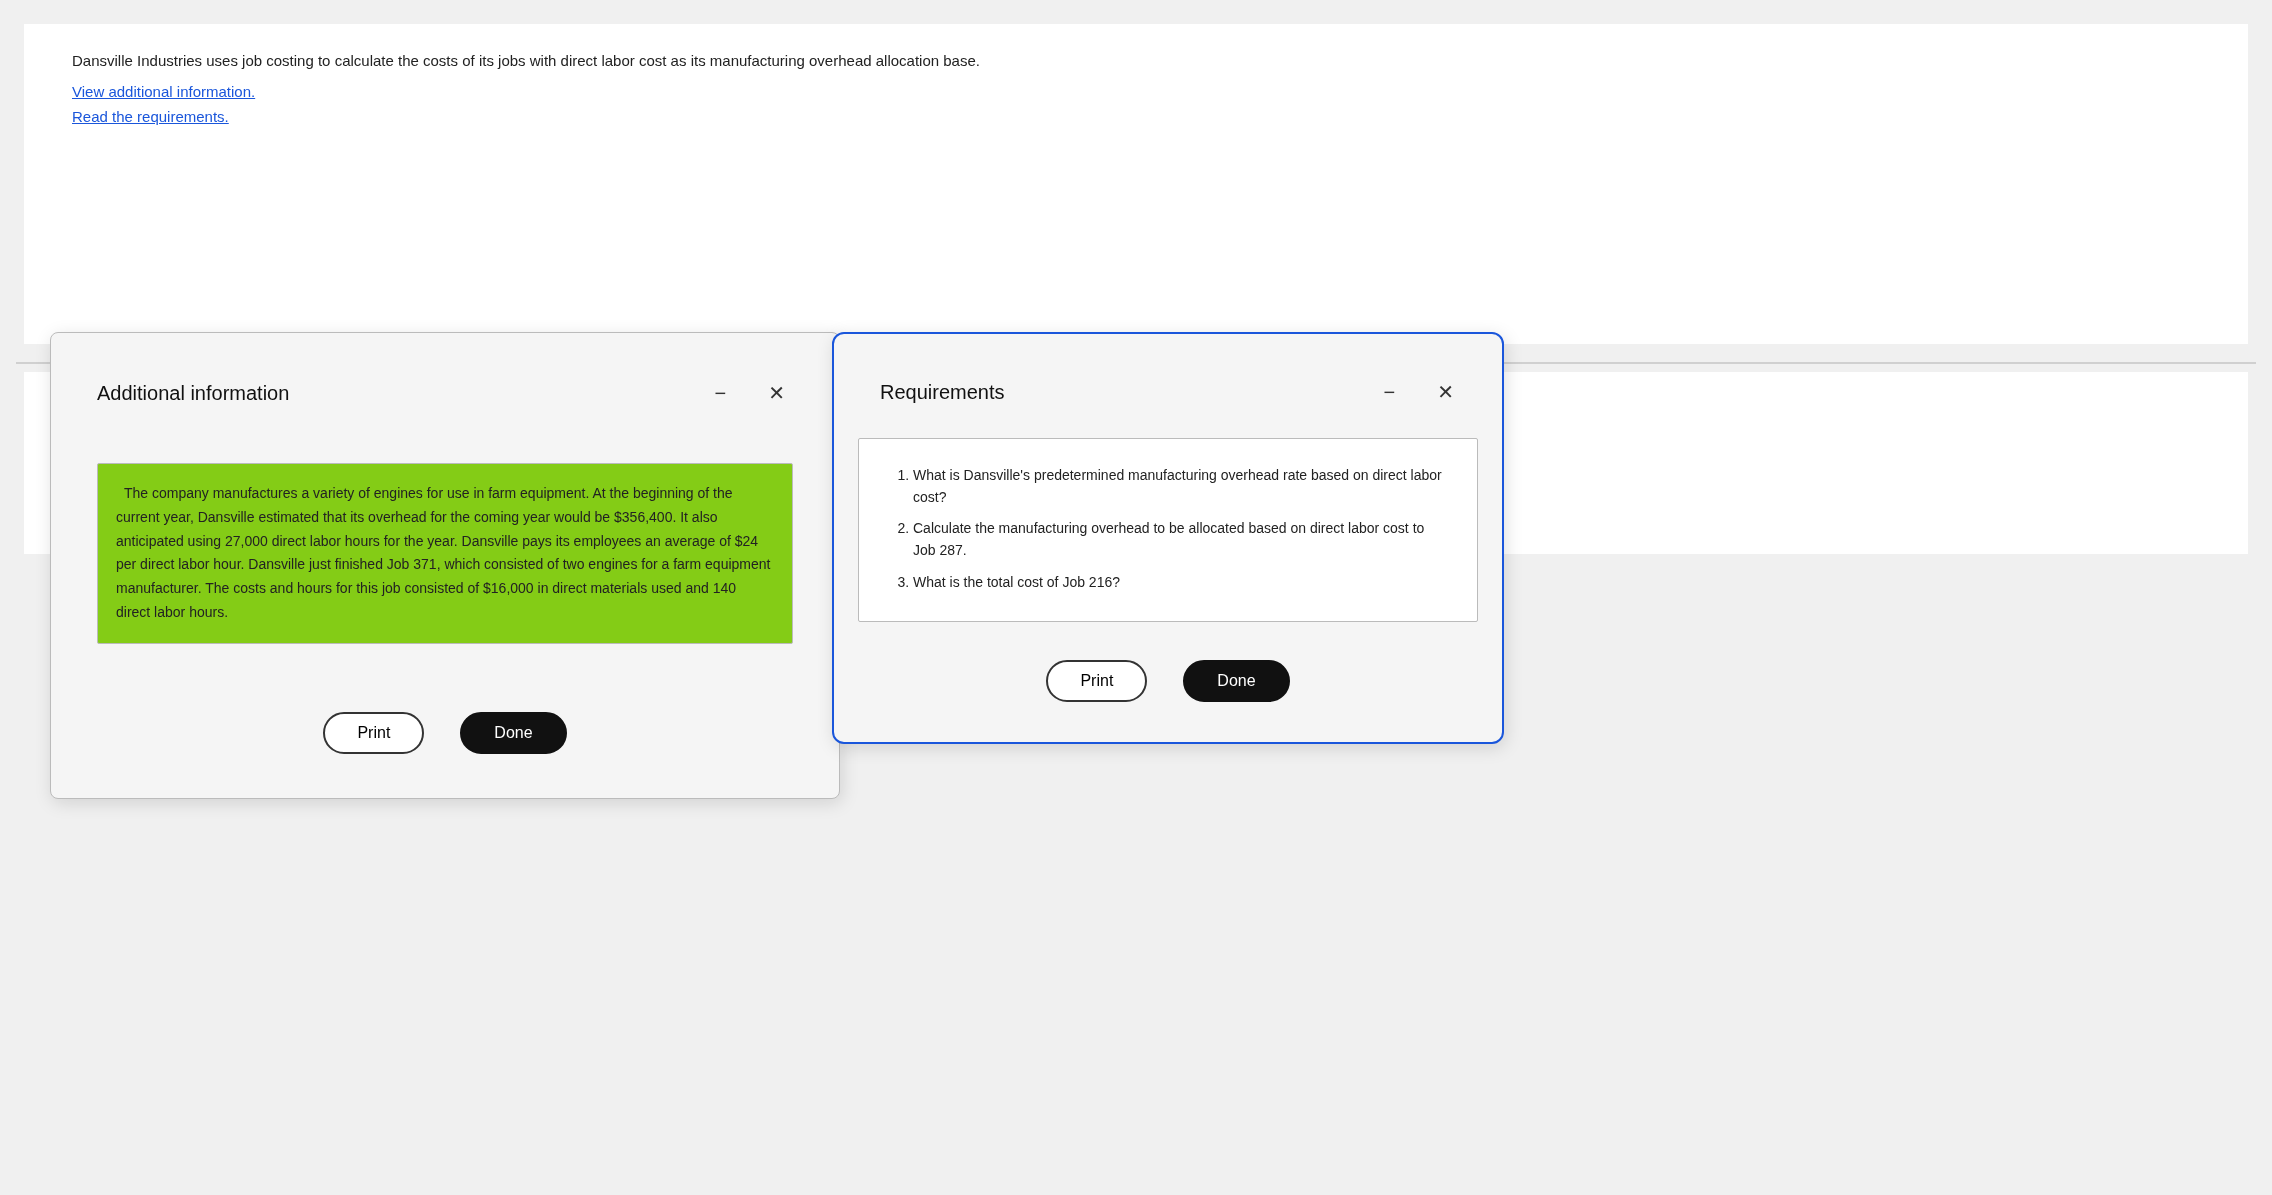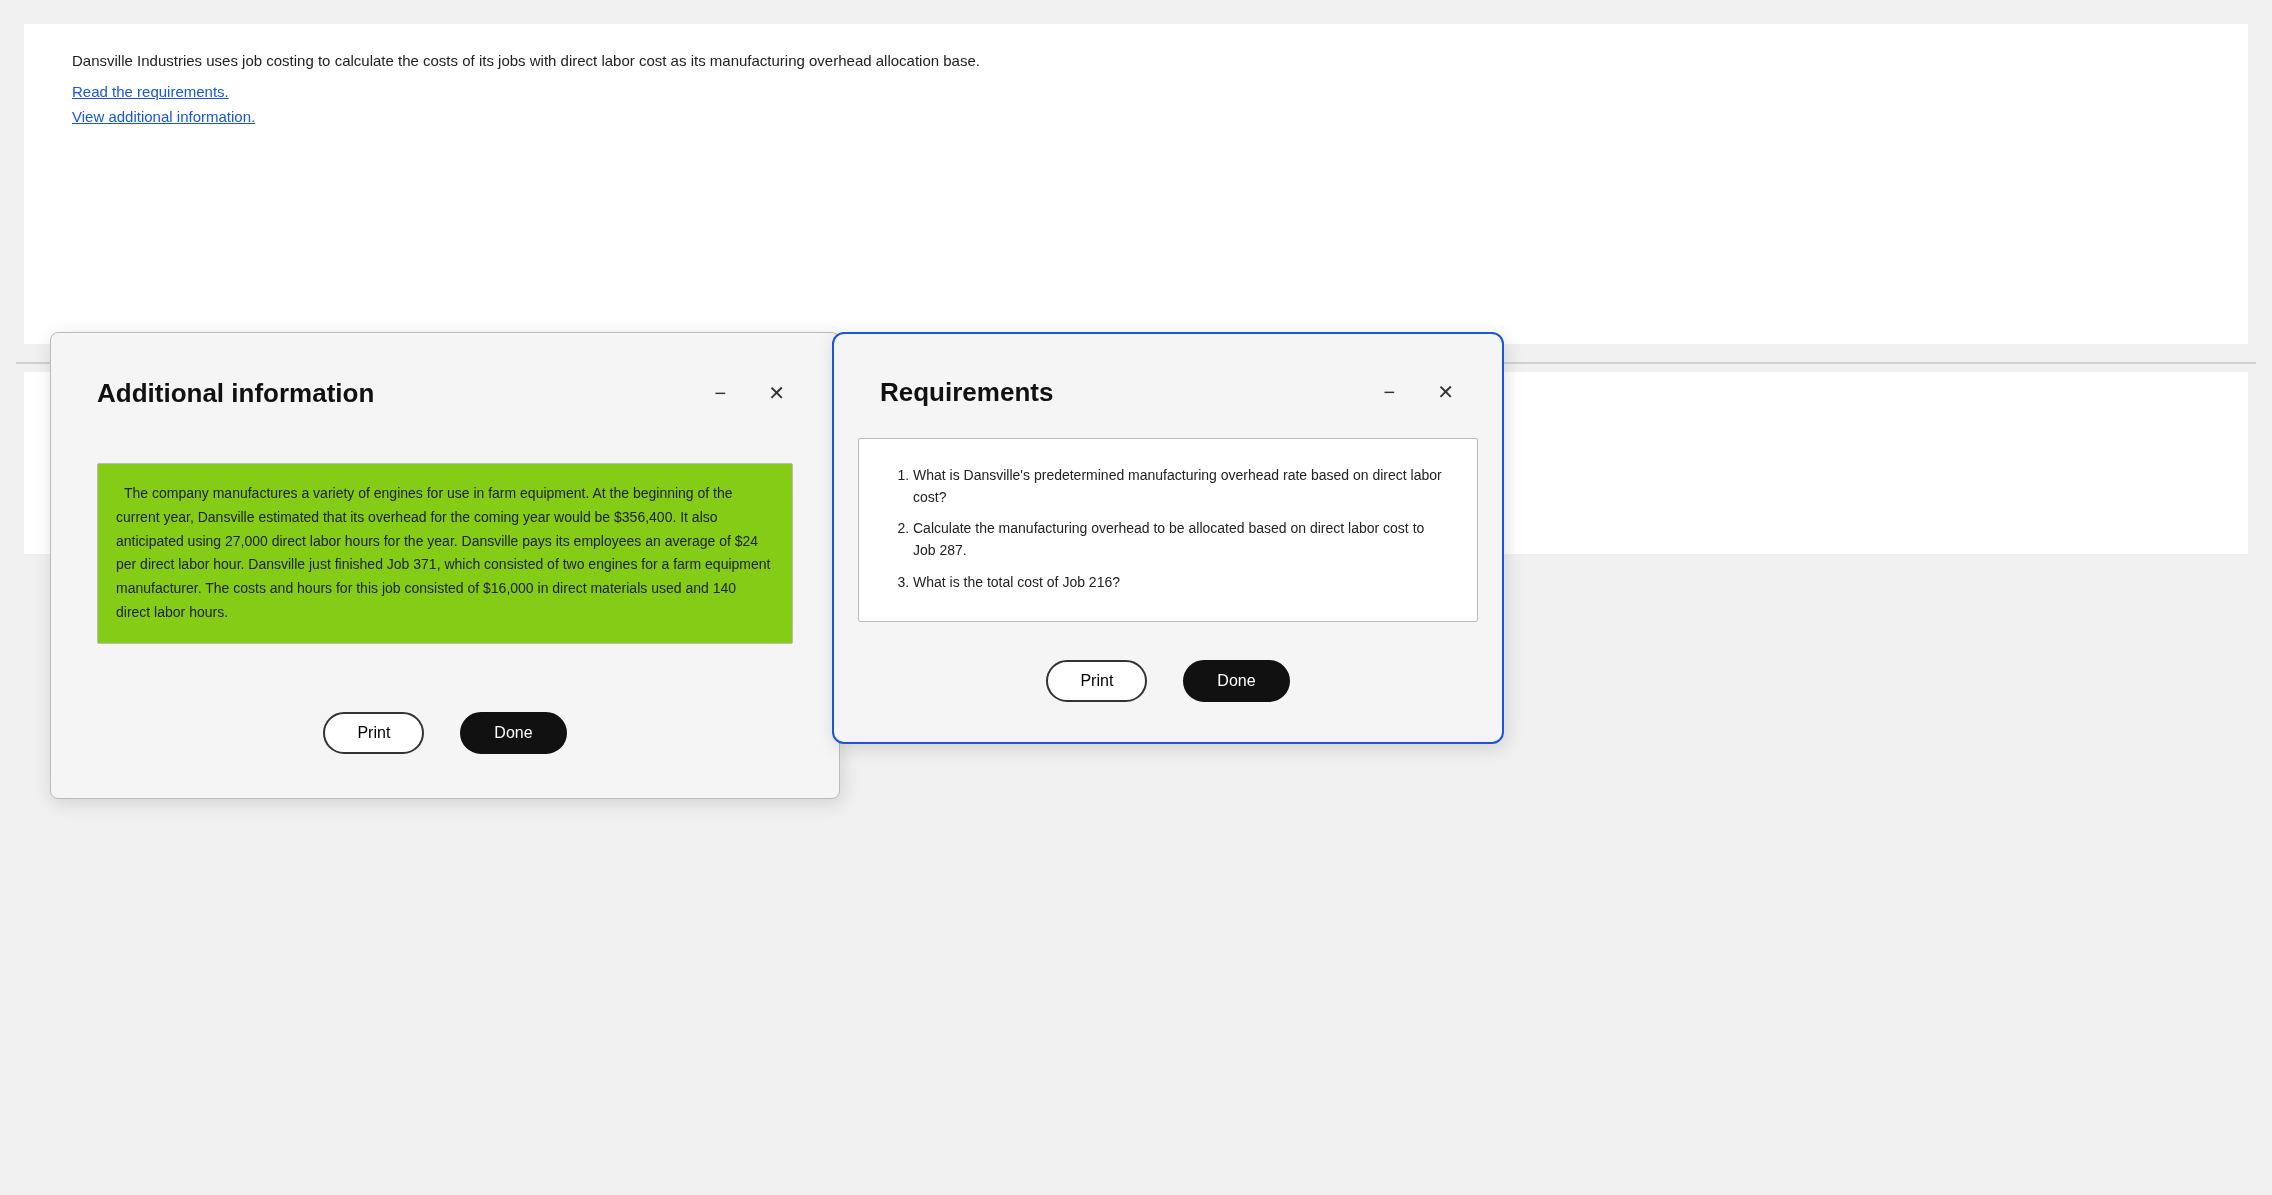--- a/index.html
+++ b/index.html
@@ -114,22 +114,22 @@
       box-shadow: 2px 4px 18px rgba(0,0,0,0.13);
       pointer-events: all;
     }
     .modal-header {
       display: flex;
       align-items: center;
       justify-content: space-between;
       padding: 24px 24px 8px 30px;
     }
     .modal-title {
-      font-size: 26px;
-      font-weight: bold;
+      font-size: 20px;
+      font-weight: normal;
       color: #111;
     }
     .modal-controls {
       display: flex;
       gap: 14px;
       align-items: center;
     }
     .modal-control-btn {
       background: none;
       border: none;
@@ -213,22 +213,22 @@
     }
     .modal-requirements .modal-footer {
       padding: 22px 0 24px 0;
     }
   </style>
 </head>
 <body>
 
 <div class="main-content">
   <p class="intro-text">Dansville Industries uses job costing to calculate the costs of its jobs with direct labor cost as its manufacturing overhead allocation base.</p>
+  <a class="link-text">View additional information.</a>
   <a class="link-text">Read the requirements.</a>
-  <a class="link-text">View additional information.</a>
 </div>
 
 <div class="divider-bar">
   <span class="divider-pill">···</span>
 </div>
 
 <div class="requirement-section">
   <p class="requirement-title">
     <strong>Requirement 1.</strong><span> What is Dansville's predetermined manufacturing overhead rate based on direct labor (DL) cost?</span>
   </p>

